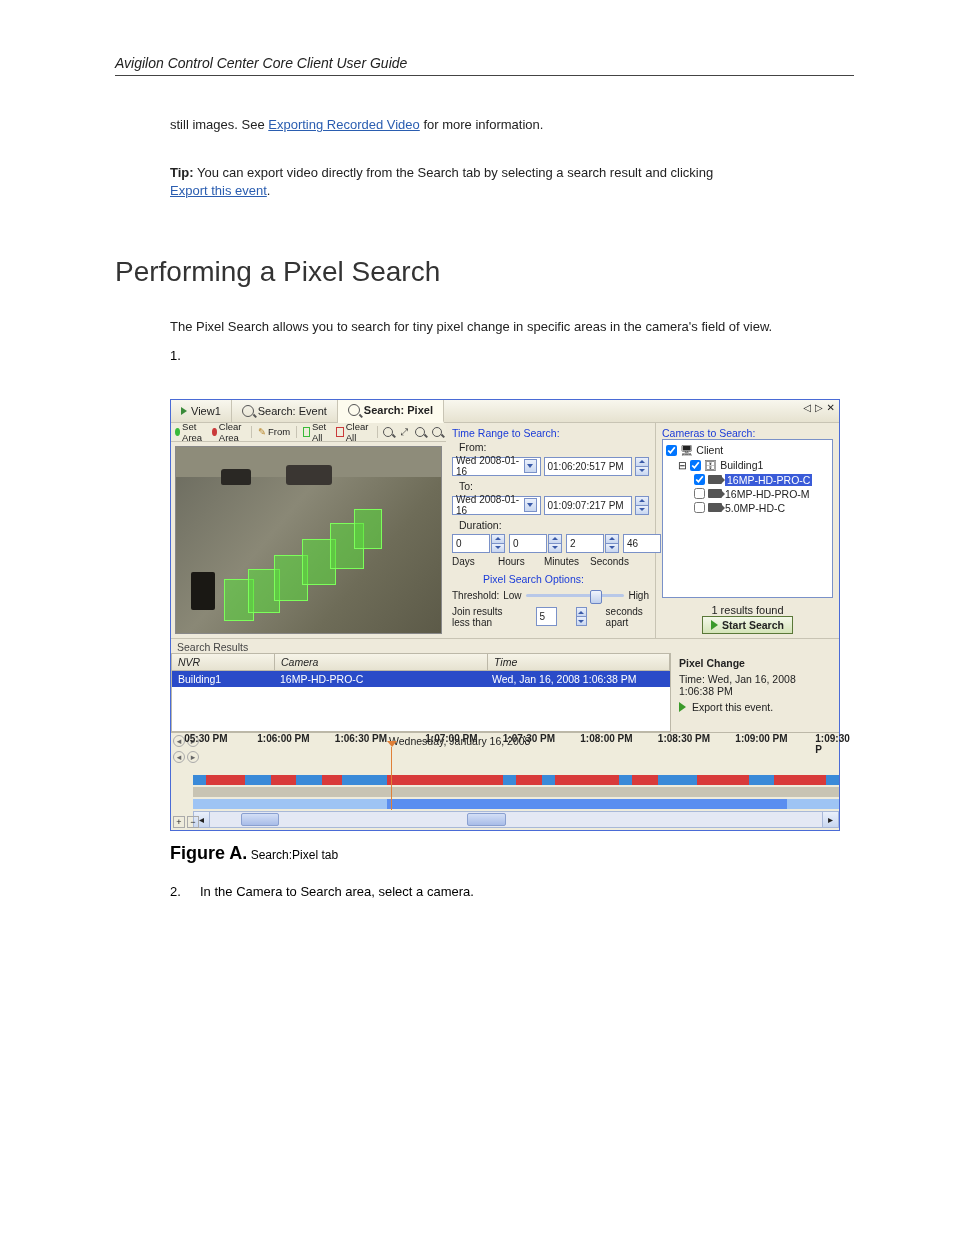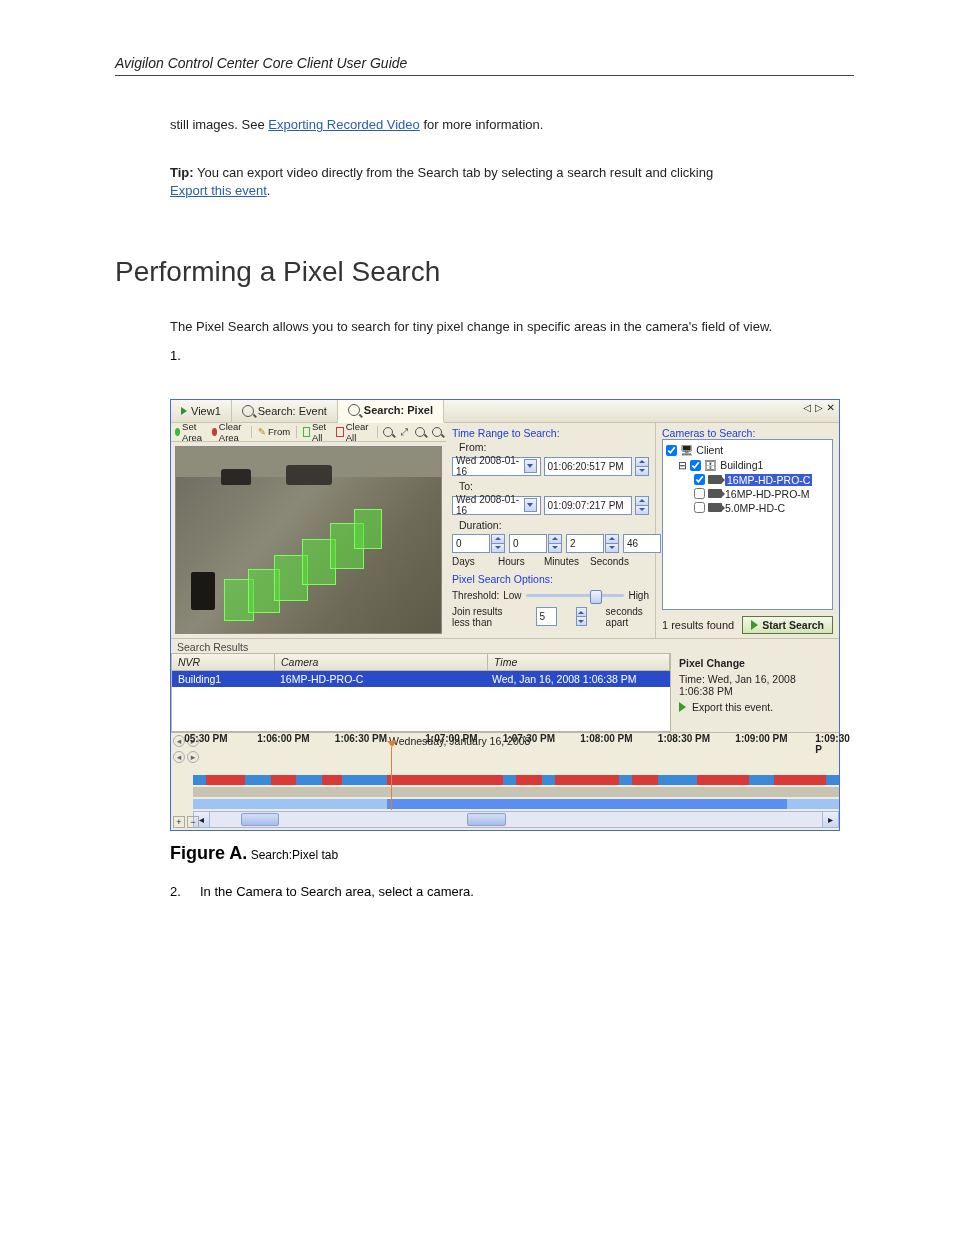--- a/index.html
+++ b/index.html
@@ -171,21 +171,21 @@
 
   .right-panel { width: 196px; padding: 4px 6px; display:flex;flex-direction:column;}
   .tree { flex:1; border:1px solid #7a91c8; background:#fff; padding:3px; font-size:10.5px; overflow:hidden;}
   .tree-row { display:flex; align-items:center; gap:3px; padding:1px 0;}
   .tree-indent1 { padding-left:12px;}
   .tree-indent2 { padding-left:28px;}
   .tree-row input { margin:0; width:11px;height:11px;}
   .tree-cam-icon { width:14px;height:9px;background:#555;border-radius:1px;position:relative;}
   .tree-cam-icon::after{content:"";position:absolute;right:-3px;top:2px;width:0;height:0;border-top:3px solid transparent;border-bottom:3px solid transparent;border-left:3px solid #555;}
   .tree-selected { background:#3a5bd8; color:#fff; padding:0 2px;}
-  .start-row { display:flex; justify-content:space-between; align-items:center; margin-top:6px;}
+  .start-row { display:flex; justify-content:space-between; align-items:center; margin-top:6px;flex-direction:column;}
   .start-btn { border:1px solid #5a7838; background:linear-gradient(#f4f8ea,#d4e4b8); padding:2px 8px; display:flex;align-items:center;gap:4px;cursor:pointer;font-size:10.5px;font-weight:bold;}
   .arrow-right { width:0;height:0;border-top:5px solid transparent;border-bottom:5px solid transparent;border-left:7px solid #3a9a2a;}
 
   
   .results-region { border-top:1px solid #c8c4b4; }
   .results-label { font-size:10.5px; padding:2px 6px 0 6px; color:#444;}
   .results-row { display:flex; }
   .results-table { width: 498px; border:1px solid #bcb8a8; background:#fff; font-size:10.5px;}
   .rt-header { display:flex; background:linear-gradient(#f6f4e8,#e6e2d0); border-bottom:1px solid #bcb8a8;}
   .rt-header div { padding:2px 6px; border-right:1px solid #bcb8a8;font-style:italic;}
@@ -427,21 +427,21 @@
                 <div class="down"></div>
               </div>
             </div>
         </div>
         <div class="dur-labels">
           <span>Days</span>
           <span>Hours</span>
           <span>Minutes</span>
           <span>Seconds</span>
         </div>
-        <div class="fieldset-label" style="margin-top:4px;">Pixel Search Options:</div>
+        <div class="fieldset-label" style="margin-top:4px;margin-left:31px;">Pixel Search Options:</div>
         <div class="slider-row">
           <span>Threshold:</span>
           <span>Low</span>
           <div class="slider-track">
               <div class="slider-thumb" style="left:65%;"></div>
             </div>
           <span>High</span>
         </div>
         <div style="display:flex;align-items:center;gap:19px;font-size:10px;">
           <span>Join results less than</span>

